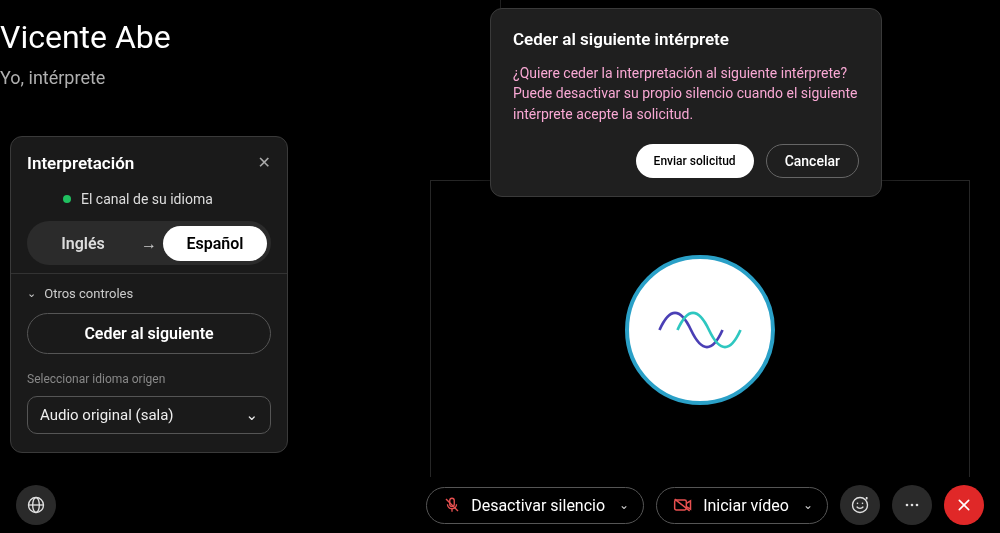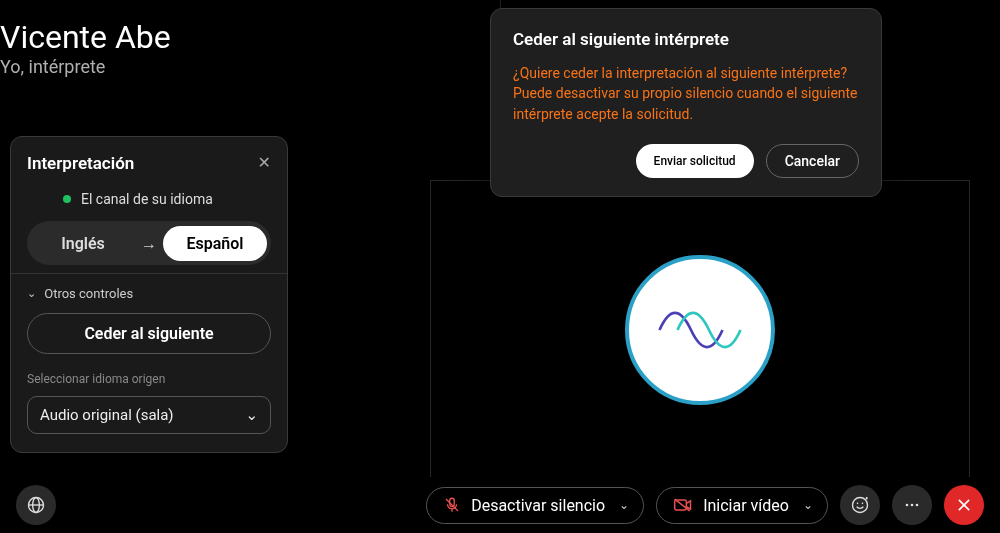--- a/index.html
+++ b/index.html
@@ -15,21 +15,21 @@
   .participant {
     flex: 1;
     background: #000;
     position: relative;
     text-align: left;
     padding-top: 18px;
     border-right: 1px solid #222;
   }
   .participant:last-child { border-right: none; }
   .p-name { font-size: 32px; font-weight: 400; color: #fff; white-space: nowrap; }
-  .p-role { font-size: 18px; color: #b0b0b0; margin-top: 0; }
+  .p-role { font-size: 18px; color: #b0b0b0; margin-top: 11px; }
 
   
   .video-area {
     position: absolute;
     left: 430px; top: 180px;
     width: 540px; height: 300px;
     background: #000;
     border: 1px solid #262626;
     border-top: 1px solid #262626;
     display: flex;
@@ -129,21 +129,21 @@
     position: absolute;
     left: 490px; top: 8px;
     width: 392px;
     background: #1f1f1f;
     border: 1px solid #3a3a3a;
     border-radius: 12px;
     padding: 20px 22px 18px 22px;
     box-shadow: 0 10px 30px rgba(0,0,0,0.7);
   }
   .modal-title { font-size: 17px; font-weight: 600; margin-bottom: 14px; }
-  .modal-body { font-size: 14px; color: #f97316; line-height: 1.45; margin-bottom: 20px; }
+  .modal-body { font-size: 14px; color: #f9a8d4; line-height: 1.45; margin-bottom: 20px; }
   .modal-actions { display: flex; justify-content: flex-end; gap: 12px; }
   .btn-primary {
     background: #fff; color: #000;
     border: none; border-radius: 20px;
     padding: 8px 18px; font-size: 12px; font-weight: 500;
     cursor: pointer;
   }
   .btn-secondary {
     background: #1f1f1f; color: #fff;
     border: 1px solid #666; border-radius: 20px;

